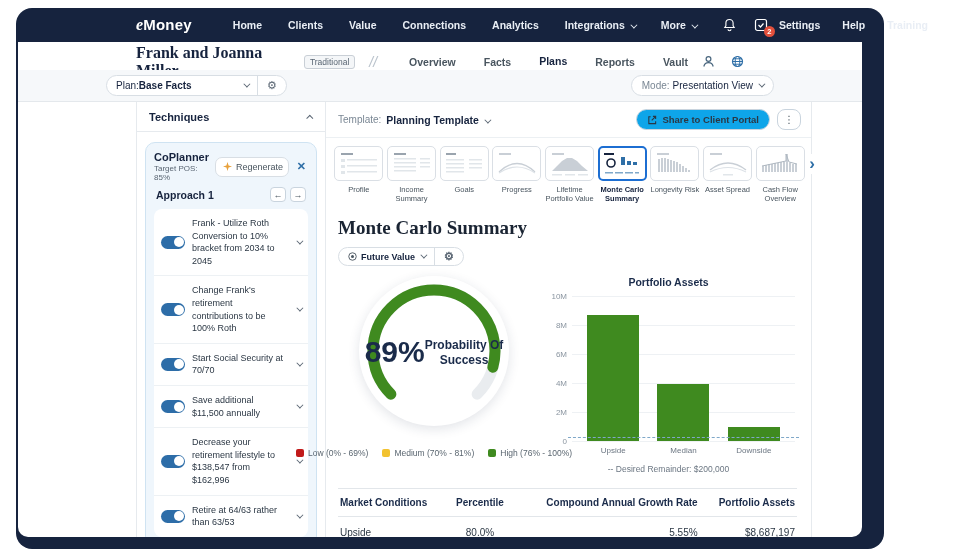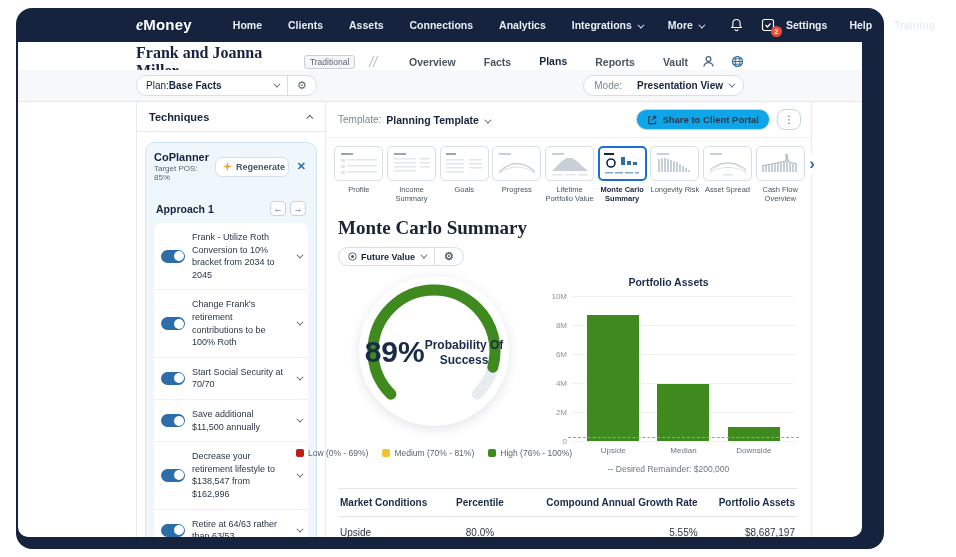--- a/index.html
+++ b/index.html
@@ -25,24 +25,24 @@
   
   .client-row { position:absolute; top:0; left:0; right:0; height:28px; display:flex; align-items:center; padding-left:118px; border-bottom:1px solid #E6EAEE; background:#fff;margin-top:6px; }
   .client-name { font-family:"Liberation Serif", serif; font-size:16px; font-weight:bold; color:#16233E; cursor:pointer; }
   .client-badge { font-size:8.5px; color:#5A6673; border:1px solid #C9CFD6; background:#F4F6F8; border-radius:3px; padding:1px 5px; margin-left:8px; }
   .slashes { color:#B9C2CB; font-size:14px; font-style:italic; margin:0 18px 0 14px; }
   .tab { font-size:10.5px; font-weight:600; color:#49555F; margin:0 12px; padding:7px 2px 6px; cursor:pointer; }
   .tab.active { color:#16233E; border-bottom:2px solid #2F5F8F; }
   .client-icons { margin-left:auto; margin-right:118px; display:flex; gap:16px; align-items:center; }
 
   
-  .plan-bar { position:absolute; top:28px; left:0; right:0; height:32px; background:#F6F8FA; border-bottom:1px solid #E4E8EC; display:flex; align-items:center; padding:0 118px; }
+  .plan-bar { position:absolute; top:28px; left:0; right:0; height:32px; background:#F6F8FA; border-bottom:1px solid #E4E8EC; display:flex; align-items:center; padding:0 88px; }
   .pill { display:inline-flex; align-items:center; background:#fff; border:1px solid #D8DEE4; border-radius:15px; height:21px; padding:0 10px; font-size:10px; color:#16233E; cursor:pointer; white-space:nowrap; }
   .pill .muted { color:#7A8794; margin-right:3px; }
-  .pill b { font-weight:bold;margin-left:12px; }
+  .pill b { font-weight:normal; }
   .seg { display:inline-flex; border:1px solid #D8DEE4; border-radius:15px; background:#fff; overflow:hidden; height:21px; }
   .seg .part { display:flex; align-items:center; padding:0 9px; font-size:10px; color:#16233E; cursor:pointer; }
   .seg .part + .part { border-left:1px solid #D8DEE4; }
   .plan-left .part:first-child { width:150px; justify-content:space-between; }
   .plan-right { margin-left:auto; display:flex; gap:8px; }
   .gear { font-size:11px; color:#5A6673; }
 
   
   .body { position:absolute; top:60px; left:0; right:0; bottom:0; }
   .sidebar { position:absolute; left:118px; top:0; bottom:0; width:190px; border-left:1px solid #E6EAEE; border-right:1px solid #E6EAEE; }
@@ -50,23 +50,23 @@
 
   
   .tech-head { display:flex; align-items:center; justify-content:space-between; padding:9px 12px 8px; border-bottom:1px solid #E6EAEE; }
   .tech-head .t { font-size:11px; font-weight:bold; color:#16233E; }
   .cop-card { margin:10px 8px 0; background:#EFF6FC; border:1px solid #CFE3F2; border-radius:10px; padding:8px; }
   .cop-head { display:flex; align-items:center; gap:6px; }
   .cop-title { flex:1; }
   .cop-title .t { font-size:11px; font-weight:bold; color:#16233E; }
   .cop-title .s { font-size:8px; color:#5A6673; margin-top:1px; }
   .regen { display:inline-flex; border:1px solid #D8DEE4; background:#fff; border-radius:7px; overflow:hidden; height:20px; }
-  .regen .part { display:flex; align-items:center; gap:4px; padding:0 7px; font-size:9px; font-weight:700; color:#49555F; cursor:pointer; }
+  .regen .part { display:flex; align-items:center; gap:4px; padding:0 7px; font-size:9px; font-weight:400; color:#49555F; cursor:pointer; }
   .cop-close { color:#2F6FA7; font-size:11px; font-weight:bold; cursor:pointer; padding:0 2px; }
-  .approach-row { display:flex; align-items:center; justify-content:space-between; margin:19px 2px 7px; }
+  .approach-row { display:flex; align-items:center; justify-content:space-between; margin:5px 2px 7px; }
   .approach-row .t { font-size:10.5px; font-weight:bold; color:#16233E; }
   .arr-btns { display:flex; gap:4px; }
   .arr { width:16px; height:15px; border:1px solid #C9D4DE; background:#fff; border-radius:4px; font-size:9px; color:#49555F; display:flex; align-items:center; justify-content:center; cursor:pointer; }
   .tech-list { background:#fff; border-radius:8px; overflow:hidden; }
   .tech-item { display:flex; align-items:center; gap:7px; padding:8px 7px; border-bottom:1px solid #EDF1F4; cursor:pointer; }
   .tech-item:last-child { border-bottom:none; }
   .tech-item .lbl { flex:1; font-size:9px; color:#2B3744; line-height:1.4; }
   .toggle { width:24px; height:13px; background:#2D6DA8; border-radius:8px; position:relative; flex-shrink:0; cursor:pointer; }
   .toggle::after { content:""; position:absolute; right:1.5px; top:1.5px; width:10px; height:10px; background:#fff; border-radius:50%; }
 
@@ -129,21 +129,21 @@
 </style>
 </head>
 <body>
 
 <div class="window">
 
   <div class="nav">
     <div class="logo"><span class="e">e</span>Money</div>
     <div class="nav-item">Home</div>
     <div class="nav-item">Clients</div>
-    <div class="nav-item">Assets</div>
+    <div class="nav-item">Value</div>
     <div class="nav-item">Connections</div>
     <div class="nav-item">Analytics</div>
     <div class="nav-item"><span>Integrations</span><span class="chev"></span></div>
     <div class="nav-item"><span>More</span><span class="chev"></span></div>
     <div class="nav-icons">
       <span class="icon-wrap">
         <svg class="sk" width="13" height="14" viewBox="0 0 13 14">
             <path d="M6.5 1.5c-2.2 0-3.6 1.6-3.6 3.6v2.7L1.8 9.5h9.4l-1.1-1.7V5.1c0-2-1.4-3.6-3.6-3.6z" fill="none" stroke="#fff" stroke-width="1.1"></path>
             <path d="M5 11.3a1.5 1.5 0 0 0 3 0" fill="none" stroke="#fff" stroke-width="1.1"></path>
           </svg>

